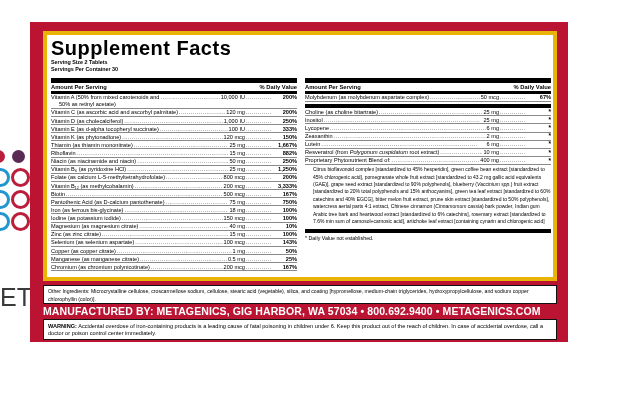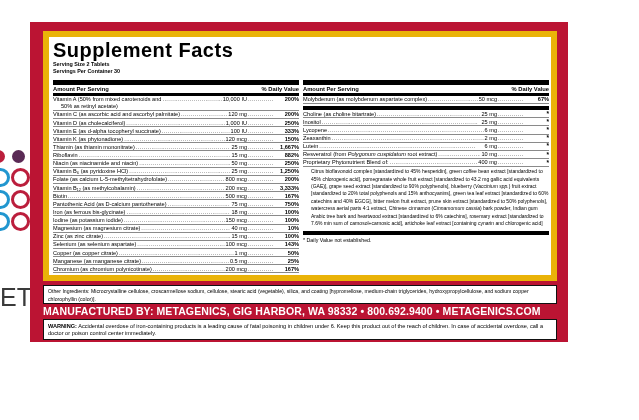--- a/index.html
+++ b/index.html
@@ -28,21 +28,21 @@
     position: absolute; left: 30px; top: 22px;
     width: 538px; height: 320px;
     background: #bb1433;
   }
 
   
   .facts-card {
     position: absolute; left: 43px; top: 31px;
     width: 514px; height: 250px;
     background: #ffffff;
-    border: 6px solid #eab308;
+    border: 4px solid #eab308;
     padding: 3px 2px 2px 4px;
   }
 
   .sf-title {
     font-size: 20px; font-weight: bold; letter-spacing: 0.5px;
     line-height: 1.05; color: #000;
     font-family: "Liberation Sans", sans-serif;
   }
   .serving-line { font-size: 5.4px; line-height: 1.32; color: #000; font-weight: bold; }
 
@@ -371,19 +371,19 @@
         <div class="footnote">* Daily Value not established.</div>
       </div>
 
     </div>
   </div>
 
   <div class="other-box">
     <span>Other Ingredients: Microcrystalline cellulose, croscarmellose sodium, cellulose, stearic acid (vegetable), silica, and coating [hypromellose, medium-chain triglycerides, hydroxypropylcellulose, and sodium copper chlorophyllin (color)].</span>
   </div>
 
-  <div class="mfg-line">MANUFACTURED BY: METAGENICS, GIG HARBOR, WA 98332 • 800.692.9400 • METAGENICS.COM</div>
+  <div class="mfg-line">MANUFACTURED BY: METAGENICS, GIG HARBOR, WA 57034 • 800.692.9400 • METAGENICS.COM</div>
 
   <div class="warn-box">
     <b>WARNING:</b><span> Accidental overdose of iron-containing products is a leading cause of fatal poisoning in children under 6. Keep this product out of the reach of children. In case of accidental overdose, call a doctor or poison control center immediately.</span>
   </div>
 
 </div>
 
 </body></html>

